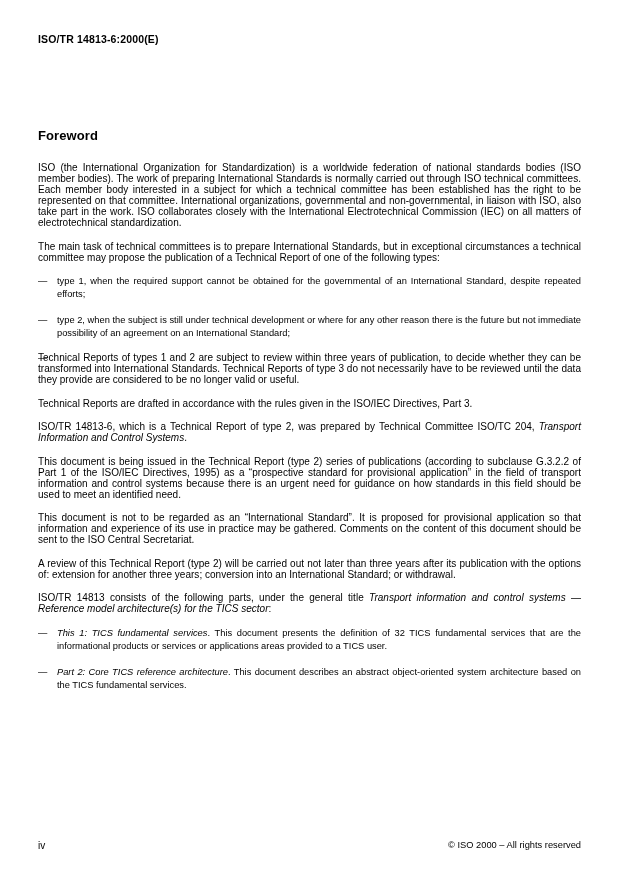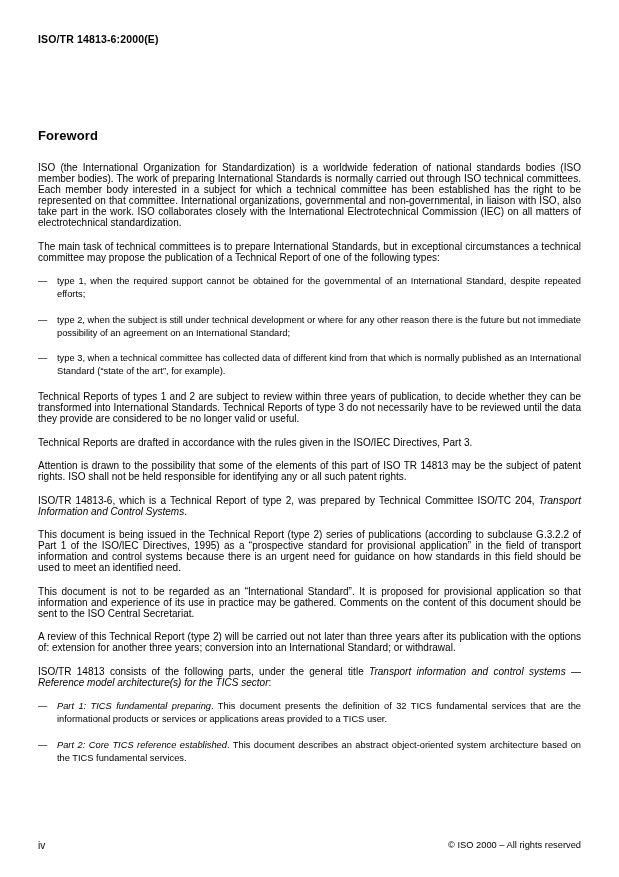--- a/index.html
+++ b/index.html
@@ -96,47 +96,45 @@
       <span>type 1, when the required support cannot be obtained for the governmental of an International Standard, despite repeated efforts;</span>
     </div>
 
     <div class="dash-item">
       <span class="dash">—</span>
       <span>type 2, when the subject is still under technical development or where for any other reason there is the future but not immediate possibility of an agreement on an International Standard;</span>
     </div>
 
     <div class="dash-item">
       <span class="dash">—</span>
-      <span>type 3, when a technical committee has collected data of different kind from that which is normally published as an International Standard  (“state of the art”, for example).</span>
     </div>
 
     <p class="body-par">Technical Reports of types 1 and 2 are subject to review within three years of publication, to decide whether they can be transformed into International Standards. Technical Reports of type 3 do not necessarily have to be reviewed until the data they provide are considered to be no longer valid or useful.</p>
 
     <p class="body-par">Technical Reports are drafted in accordance with the rules given in the ISO/IEC Directives, Part 3.</p>
 
-    <p class="body-par">Attention is drawn to the possibility that some of the elements of this part of ISO TR 14813 may be the subject of patent rights. ISO shall not be held responsible for identifying any or all such patent rights.</p>
 
     <p class="body-par"><span>ISO/TR 14813-6, which is a Technical Report of type 2, was prepared by Technical Committee ISO/TC 204, </span><span class="it">Transport Information and Control Systems</span><span>.</span></p>
 
     <p class="body-par">This document is being issued in the Technical Report (type 2) series of publications (according to subclause G.3.2.2 of Part 1 of the ISO/IEC Directives, 1995) as a “prospective standard for provisional application” in the field of transport information and control systems because there is an urgent need for guidance on how standards in this field should be used to meet an identified need.</p>
 
     <p class="body-par">This document is not to be regarded as an “International Standard”. It is proposed for provisional application so that information and experience of its use in practice may be gathered. Comments on the content of this document should be sent to the ISO Central Secretariat.</p>
 
     <p class="body-par">A review of this Technical Report (type 2) will be carried out not later than three years after its publication with the options of: extension for another three years; conversion into an International Standard; or withdrawal.</p>
 
     <p class="body-par"><span>ISO/TR 14813 consists of the following parts, under the general title </span><span class="it">Transport information and control systems — Reference model architecture(s) for the TICS sector</span><span>:</span></p>
 
     <div class="dash-item">
       <span class="dash">—</span>
-      <span class="it">Part 1: TICS fundamental preparing</span><span>. This document presents the definition of 32 TICS fundamental services that are the informational products or services or applications areas provided to a TICS user.</span>
+      <span class="it">This 1: TICS fundamental services</span><span>. This document presents the definition of 32 TICS fundamental services that are the informational products or services or applications areas provided to a TICS user.</span>
     </div>
 
     <div class="dash-item">
       <span class="dash">—</span>
-      <span class="it">Part 2: Core TICS reference established</span><span>. This document describes an abstract object-oriented system architecture based on the TICS fundamental services.</span>
+      <span class="it">Part 2: Core TICS reference architecture</span><span>. This document describes an abstract object-oriented system architecture based on the TICS fundamental services.</span>
     </div>
 
   </div>
 
   <div class="footer-page-no">iv</div>
   <div class="footer-copyright">© ISO 2000 – All rights reserved</div>
 
 </div>
 
 </body></html>

